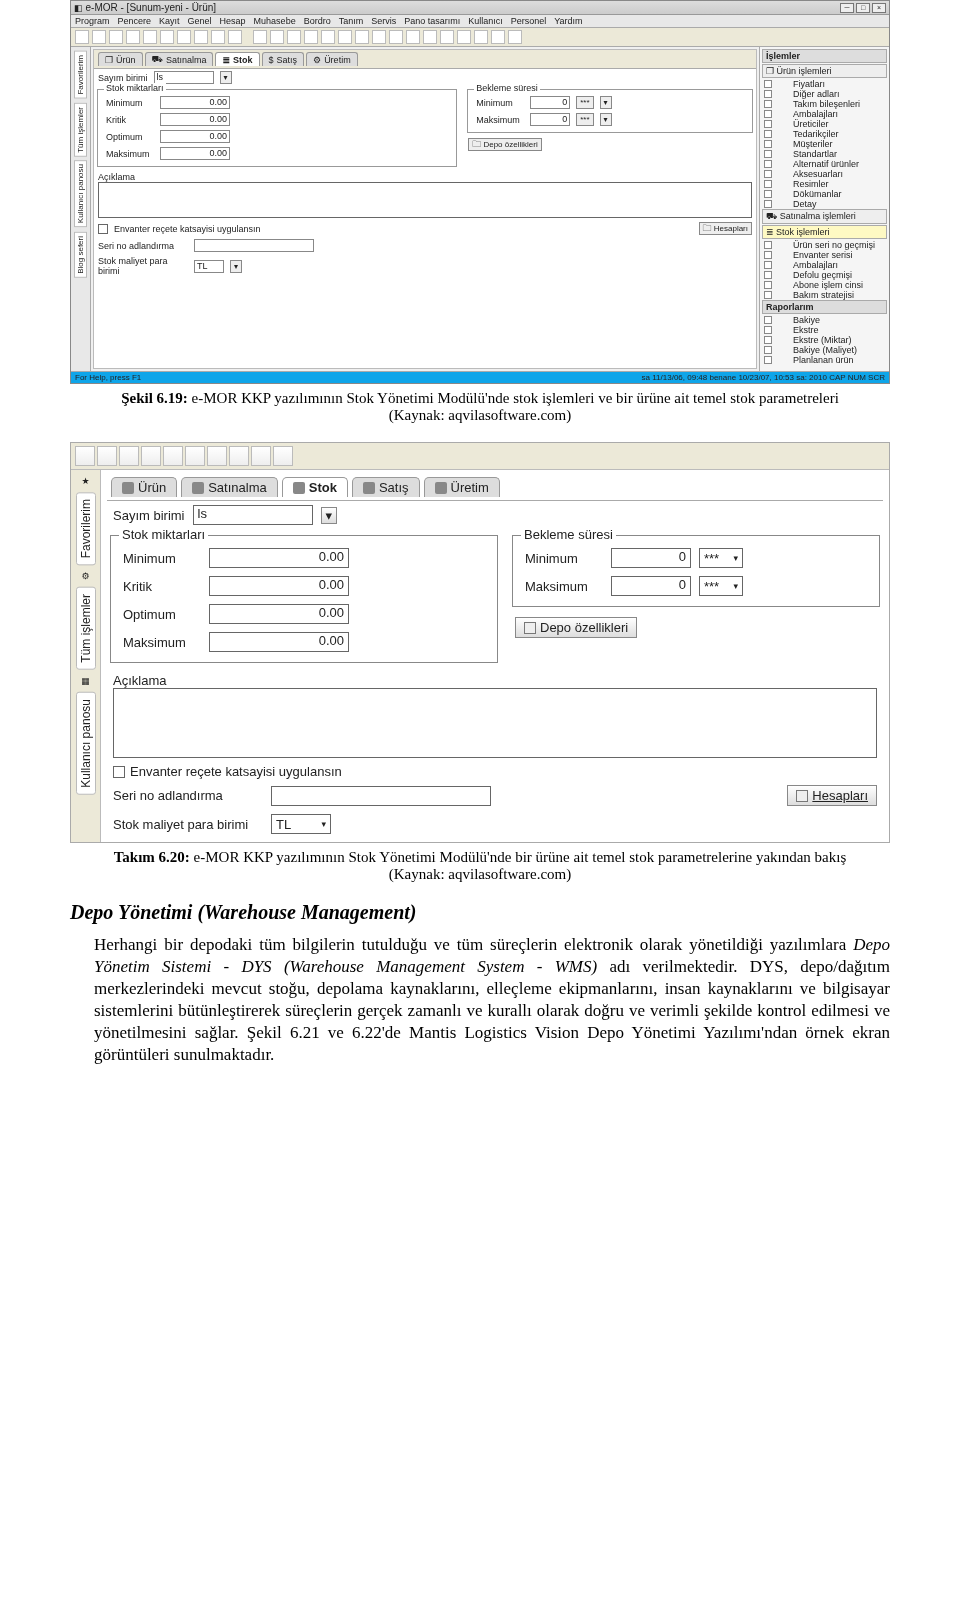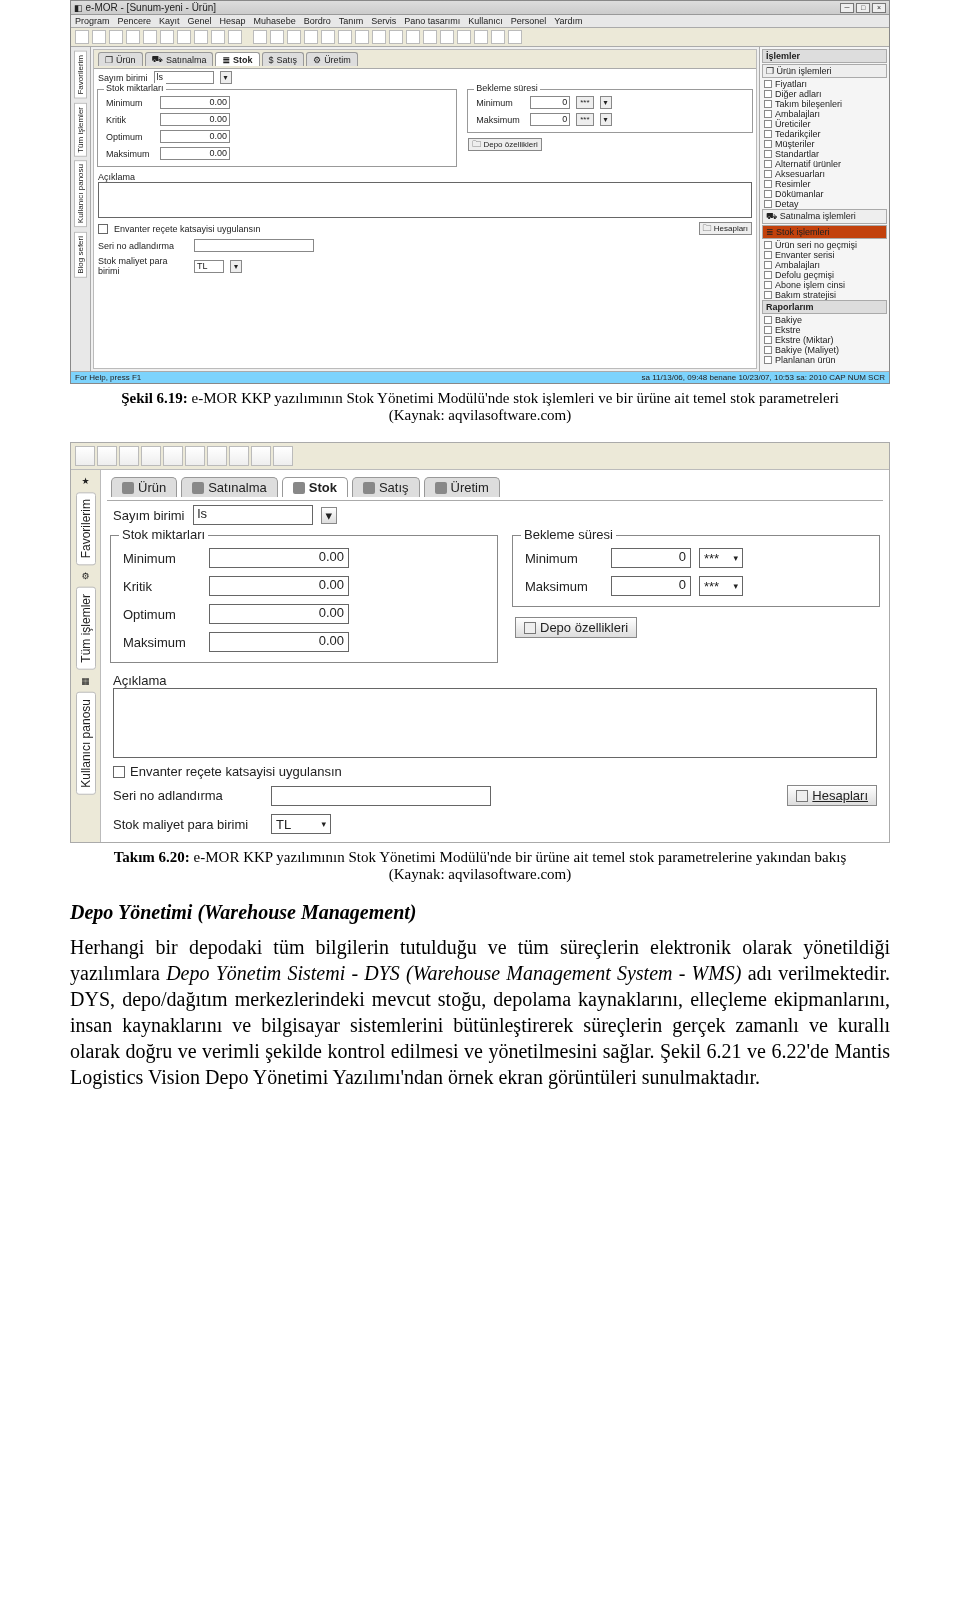--- a/index.html
+++ b/index.html
@@ -28,30 +28,30 @@
   .field-row label { font-size: 9px; }
   .input { border: 1px solid #888; background: #fff; height: 13px; font-size: 9px; padding: 0 2px; text-align: right; }
   .mini-btn { border: 1px solid #888; background: #eee; padding: 0 3px; height: 13px; font-size: 8px; display: inline-flex; align-items: center; }
 
   .group { border: 1px solid #999; margin: 3px; padding: 4px 4px 4px 4px; position: relative; }
   .group-title { position: absolute; top: -7px; left: 6px; background: #fff; padding: 0 2px; font-size: 9px; }
   .group .field-row label { width: 48px; }
 
   .right-panel { width: 130px; background: #f5f5f5; border-left: 1px solid #aaa; font-size: 9px; padding: 2px; }
   .rp-head { background: #ddd; border: 1px solid #aaa; padding: 1px 3px; font-weight: bold; margin-bottom: 1px; }
-  .rp-item { display: flex; gap: 3px; align-items: center; padding: 0 2px; }
+  .rp-item { display: flex; gap: 21px; align-items: center; padding: 0 2px; }
   .rp-item .ic { width: 8px; height: 8px; border: 1px solid #888; background: #fff; }
 
-  .status-bar { display: flex; justify-content: space-between; border-top: 1px solid #aaa; background: #7dd3fc; padding: 1px 4px; font-size: 8px; }
+  .status-bar { display: flex; justify-content: space-between; border-top: 1px solid #aaa; background: #0ea5e9; padding: 1px 4px; font-size: 8px; }
 
   
   .caption { text-align: center; font-size: 15px; margin: 6px 0 18px 0; font-family: Liberation Serif, serif; }
   .caption b { font-weight: bold; }
   .section-head { font-style: italic; font-weight: bold; font-size: 20px; margin: 18px 0 10px 0; }
-  .body-text { font-size: 20px; text-align: justify; line-height: 1.3; }
+  .body-text { font-size: 17px; text-align: justify; line-height: 1.3; margin-left: 24px; }
   .body-text i { font-style: italic; }
   .page-num { text-align: center; font-size: 15px; margin-top: 30px; }
 
   
   .zoom-shot { border: 1px solid #aaa; background: #fff; font-family: "Microsoft Sans Serif", Tahoma, Arial, sans-serif; font-size: 13px; color: #222; margin-top: 4px; }
   .z-top-toolbar { display: flex; gap: 2px; padding: 3px 4px; background: #ece9d8; border-bottom: 1px solid #bbb; }
   .z-top-toolbar .tb { width: 20px; height: 20px; border: 1px solid #bbb; background: linear-gradient(#fff,#eee); }
   .z-body { display: flex; }
   .z-left { width: 30px; border-right: 1px solid #bbb; background: #ece9d8; display: flex; flex-direction: column; align-items: center; gap: 6px; padding-top: 6px; }
   .z-left .vtab { writing-mode: vertical-rl; transform: rotate(180deg); font-size: 12px; background: #fff; border: 1px solid #bbb; padding: 6px 2px; border-radius: 3px; }
@@ -268,21 +268,21 @@
           </div>
         <div class="rp-item">
             <span class="ic"></span>
             <span>Dökümanlar</span>
           </div>
         <div class="rp-item">
             <span class="ic"></span>
             <span>Detay</span>
           </div>
         <div class="rp-head" style="font-weight:normal;background:#eee"><span class="glyph">⛟</span> <span>Satınalma işlemleri</span></div>
-        <div class="rp-head" style="font-weight:normal;background:#c2410c"><span class="glyph">≣</span> <span>Stok işlemleri</span></div>
+        <div class="rp-head" style="font-weight:normal;background:#fef9c3"><span class="glyph">≣</span> <span>Stok işlemleri</span></div>
         <div class="rp-item">
             <span class="ic"></span>
             <span>Ürün seri no geçmişi</span>
           </div>
         <div class="rp-item">
             <span class="ic"></span>
             <span>Envanter serisi</span>
           </div>
         <div class="rp-item">
             <span class="ic"></span>

